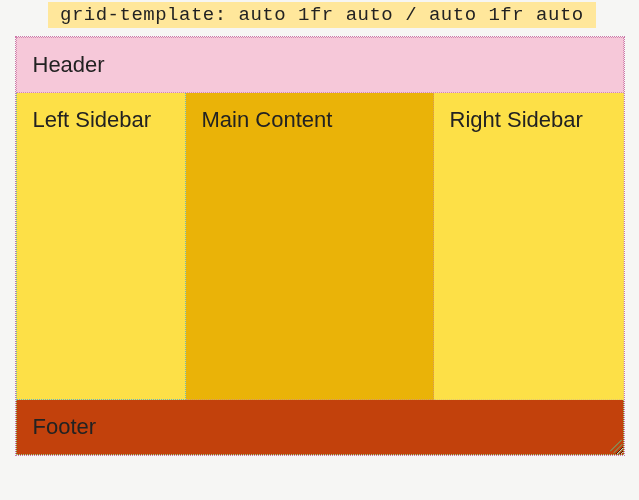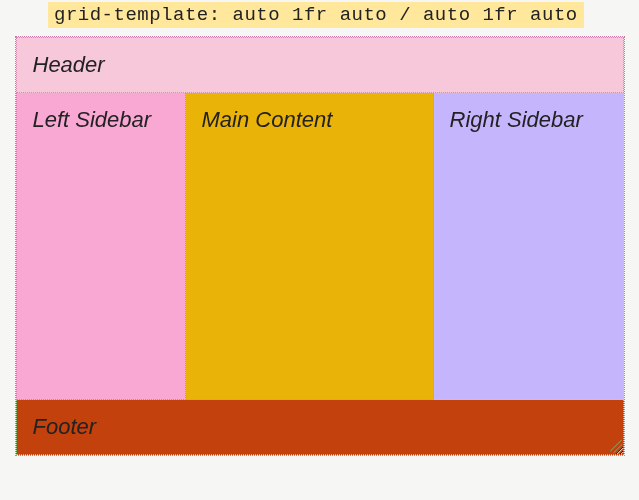--- a/index.html
+++ b/index.html
@@ -15,60 +15,59 @@
   .canvas {
     box-sizing: border-box;
     padding: 0 10px 10px 10px;
   }
   .code-label {
     display: inline-block;
     background: #ffe79b;
     font-family: "Courier New", monospace;
     font-size: 19px;
     color: #222;
-    padding: 2px 6px;
+    padding: 2px 12px;
     margin: 2px 0 8px 38px;
     letter-spacing: 0.5px;
   }
   .grid-demo {
     width: 610px;
     height: 420px;
     margin: 0 auto;
     display: grid;
     grid-template: auto 1fr auto / auto 1fr auto;
     border: 1px dotted #c7a;
     box-sizing: border-box;
     position: relative;
     resize: both;
     overflow: hidden;
-    font-style: italic;
   }
   .cell {
     box-sizing: border-box;
     padding: 14px 16px;
   }
   .header {
     grid-column: 1 / -1;
     background: #f6c8d9;
     border: 1px dotted #d48bb0;
   }
   .left-sidebar {
-    background: #f9a8d4;
+    background: #fde047;
     border: 1px dotted #6bb3bf;
     border-top: none;
     width: 170px;
   }
   .main-content {
     background: #eab308;
     border-top: none;
     border-right: 1px dotted #d69b68;
     border-bottom: 1px dotted #d69b68;
   }
   .right-sidebar {
-    background: #c4b5fd;
+    background: #fde047;
     border-top: none;
     border-right: 1px dotted #e3c871;
     border-bottom: 1px dotted #e3c871;
     width: 190px;
   }
   .footer {
     grid-column: 1 / -1;
     background: #c2410c;
     border: 1px dotted #9bc483;
     border-top: none;

